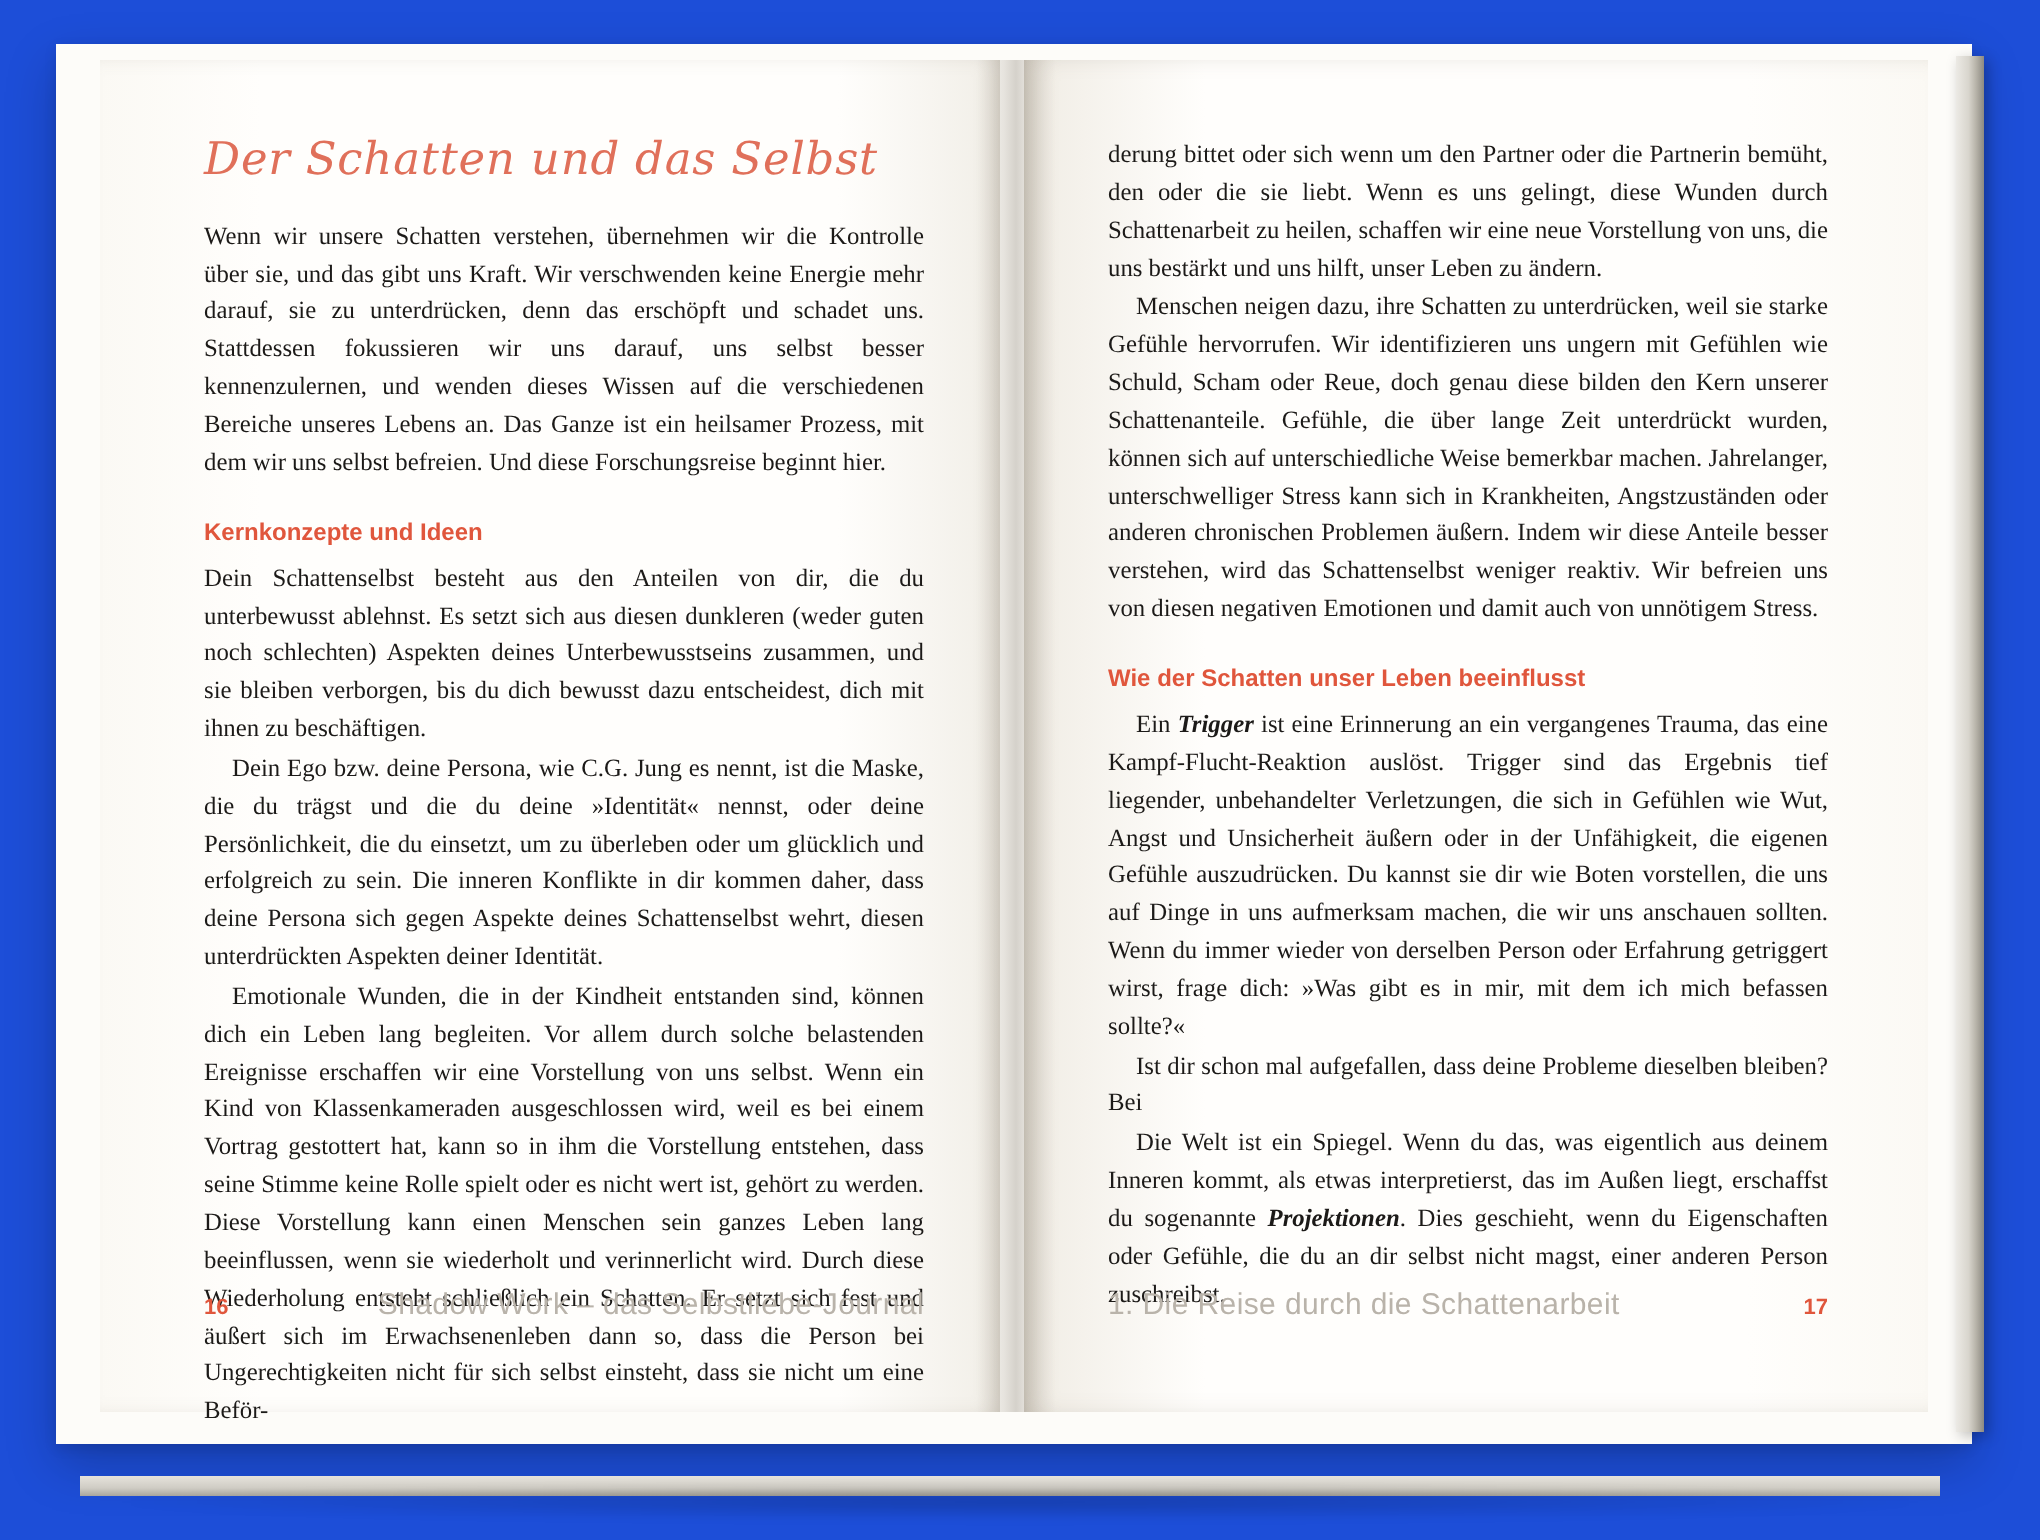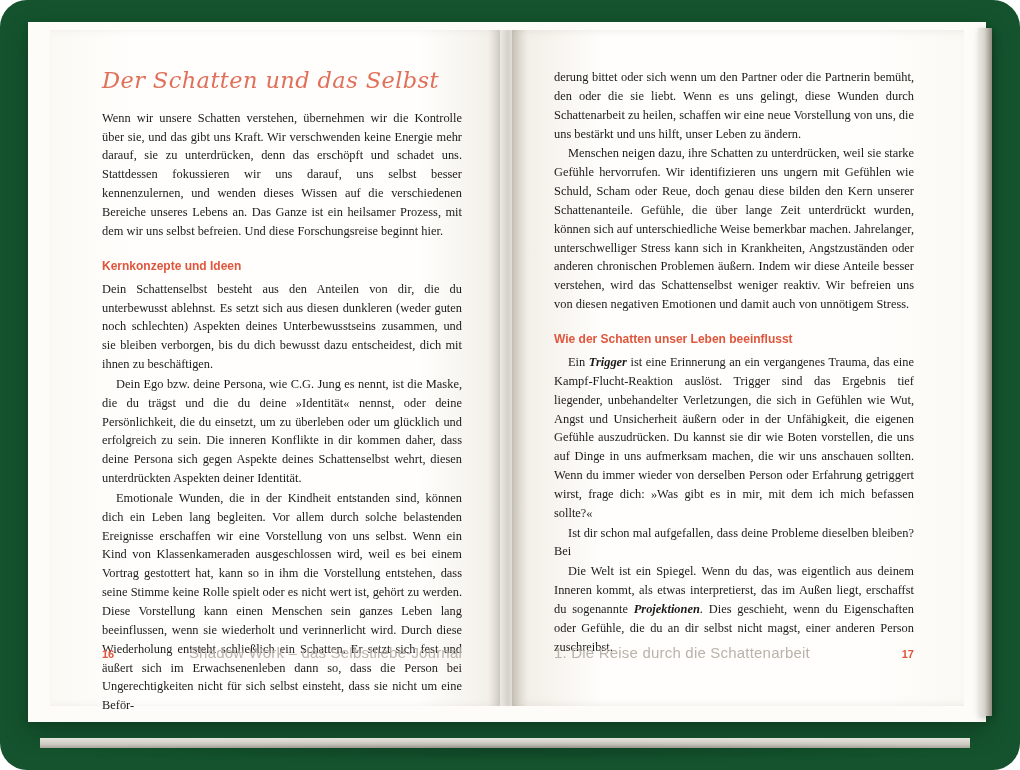--- a/index.html
+++ b/index.html
@@ -11,22 +11,21 @@
     width: 1020px;
     height: 770px;
     overflow: hidden;
     font-family: "Liberation Serif", serif;
   }
   .book {
     position: absolute;
     left: 0; top: 0;
     width: 1020px;
     height: 770px;
-    background: #14532d;
-    border-radius: 27px;
+    background: #1d4ed8;
   }
   
   .book-body {
     position: absolute;
     left: 28px;
     top: 22px;
     width: 958px;
     height: 700px;
     background: #fdfcf9;
     box-shadow: 0 10px 24px rgba(0,0,0,0.22), 0 2px 6px rgba(0,0,0,0.10);

